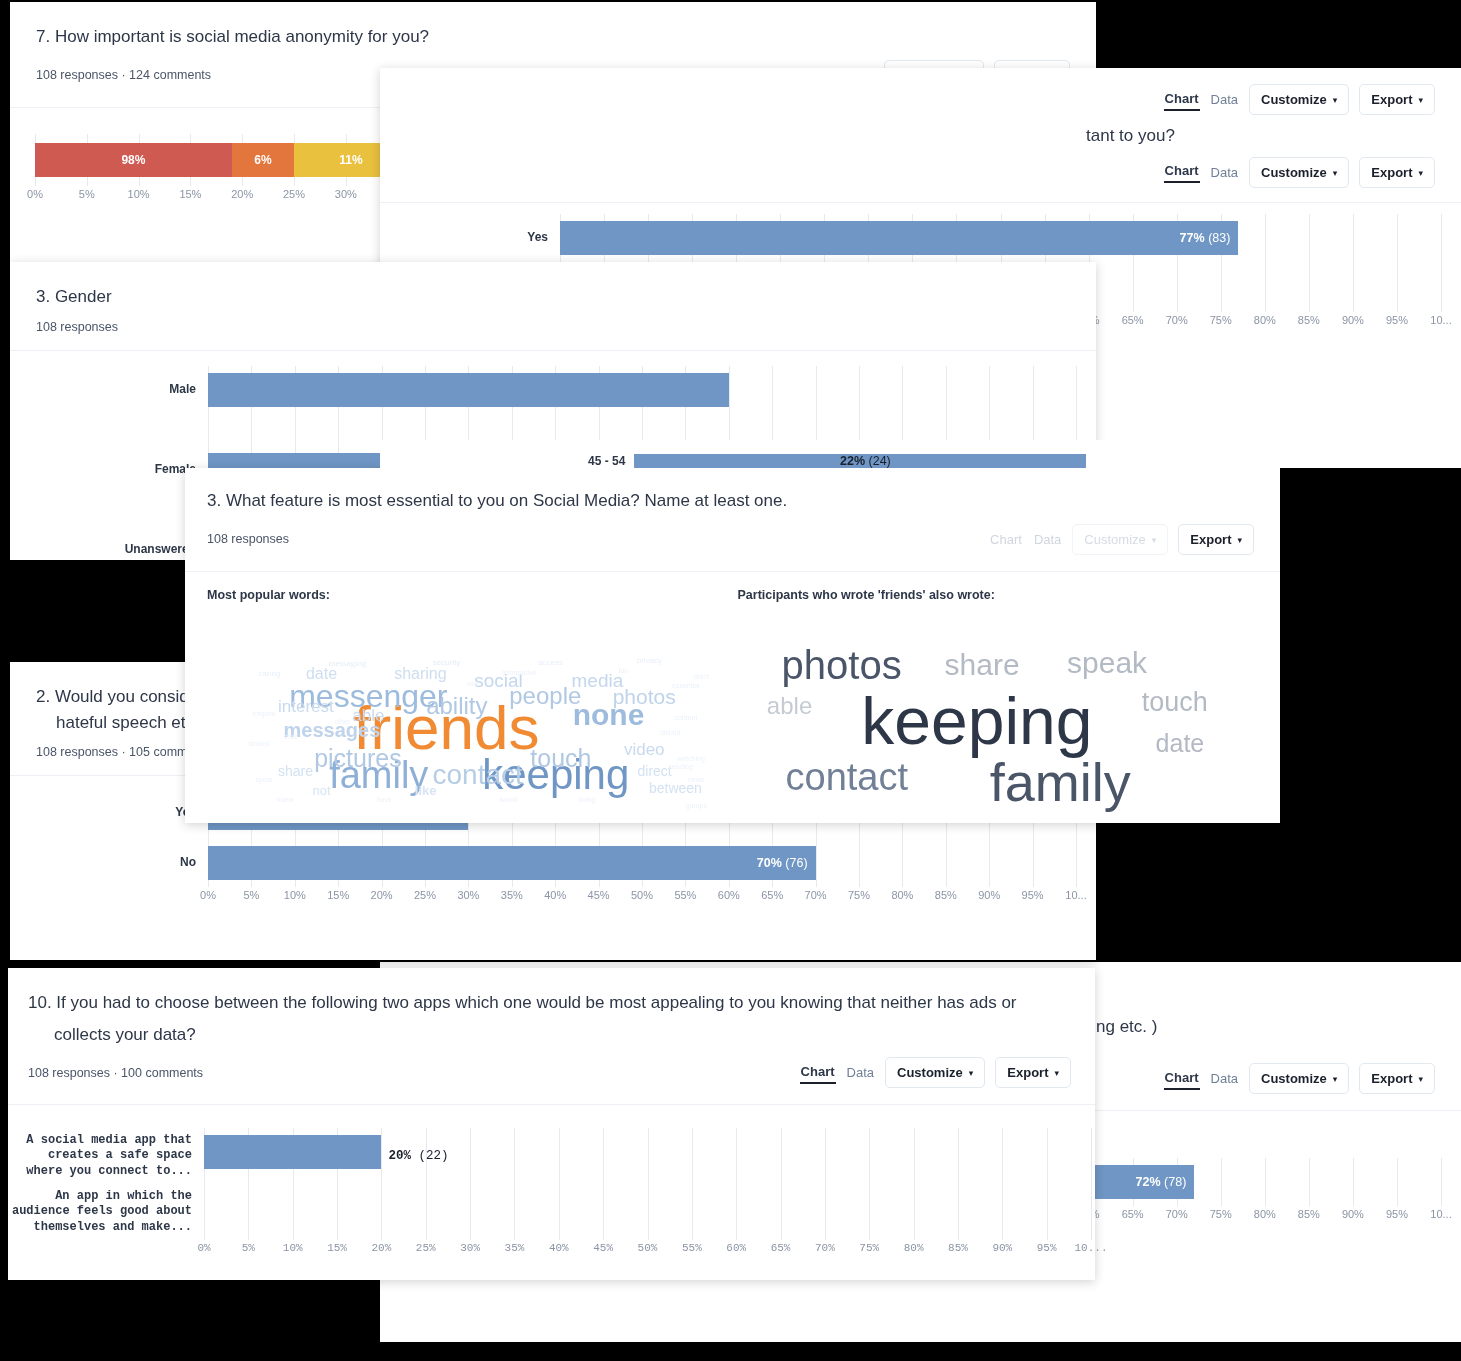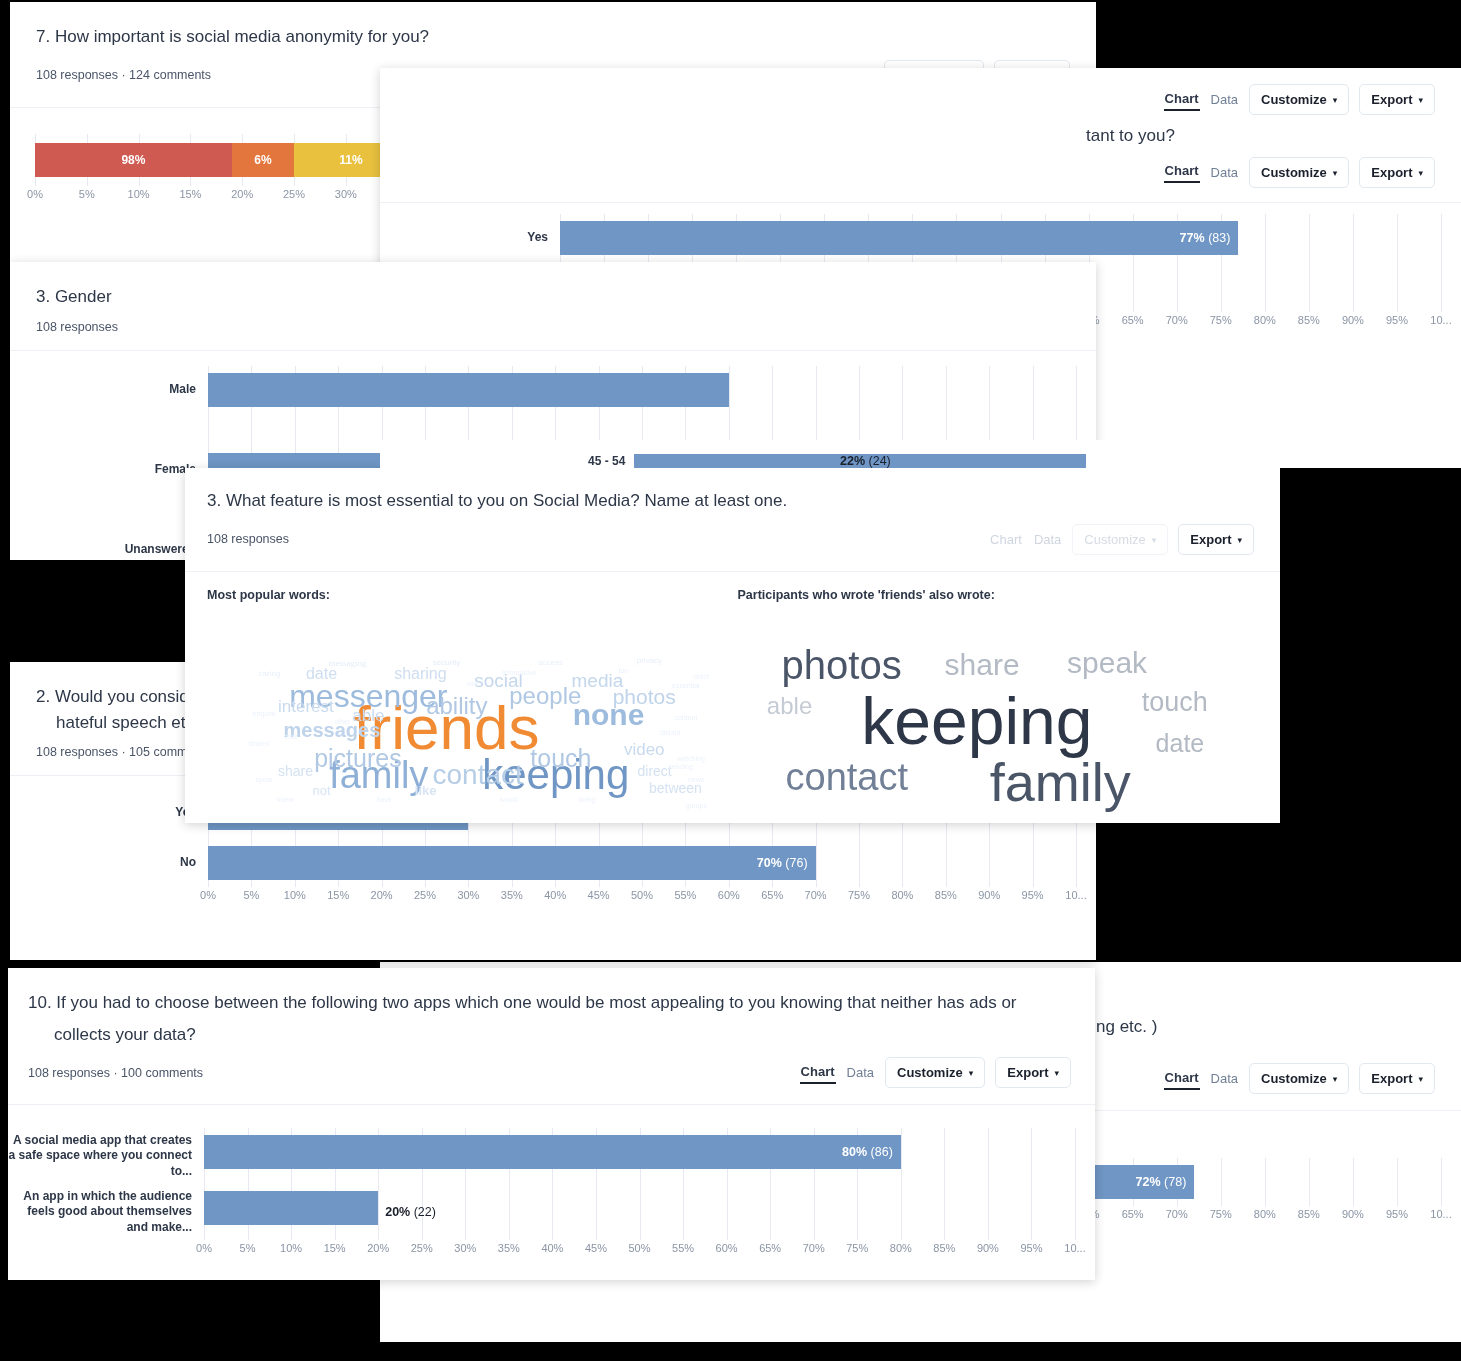--- a/index.html
+++ b/index.html
@@ -594,21 +594,21 @@
           <span class="chev">▾</span>
         </span>
         <span class="tb-btn">
           <span>Export</span>
           <span class="chev">▾</span>
         </span>
       </div>
     </div>
   </div>
   <div class="divider"></div>
-  <div class="plot" style="padding:30px 20px 0 0;" id="chart-twoapps">
+  <div class="plot" style="padding:30px 4px 0 0;font-family:Liberation Mono, monospace;" id="chart-twoapps">
       <div style="display: flex;">
         <div style="width: 196px; flex: 0 0 196px;">
           <div class="hb-label" style="height: 42px; display: flex; align-items: center; justify-content: flex-end; margin-bottom: 14px;">A social media app that creates a safe space where you connect to...</div>
           <div class="hb-label" style="height: 42px; display: flex; align-items: center; justify-content: flex-end; margin-bottom: 0px;">An app in which the audience feels good about themselves and make...</div>
         </div>
         <div style="position: relative; flex: 1 1 0%;">
           <div class="grid" style="height: 112px; top: -7px;">
             <div class="gl" style="left: 0%;"></div>
             <div class="gl" style="left: 5%;"></div>
             <div class="gl" style="left: 10%;"></div>
@@ -624,25 +624,20 @@
             <div class="gl" style="left: 60%;"></div>
             <div class="gl" style="left: 65%;"></div>
             <div class="gl" style="left: 70%;"></div>
             <div class="gl" style="left: 75%;"></div>
             <div class="gl" style="left: 80%;"></div>
             <div class="gl" style="left: 85%;"></div>
             <div class="gl" style="left: 90%;"></div>
             <div class="gl" style="left: 95%;"></div>
             <div class="gl" style="left: 100%;"></div>
           </div>
-          <div style="height: 42px; margin-bottom: 14px; position: relative;">
-            <div class="hb-bar" style="width: 80%; background: rgb(111, 150, 196);">
-              <div class="hb-val inside"><b>80%</b> <span>(86)</span></div>
-            </div>
-          </div>
           <div style="height: 42px; margin-bottom: 0px; position: relative;">
             <div class="hb-bar" style="width: 20%; background: rgb(111, 150, 196);"></div>
             <div class="hb-val outside" style="left: 20%; margin-left: 7px;"><b>20%</b> <span>(22)</span></div>
           </div>
         </div>
       </div>
       <div style="display: flex;">
         <div style="flex: 0 0 196px;"></div>
         <div class="axis" style="flex: 1 1 0%; margin-top: 9px;">
           <div class="tick" style="left: 0%;">0%</div>

